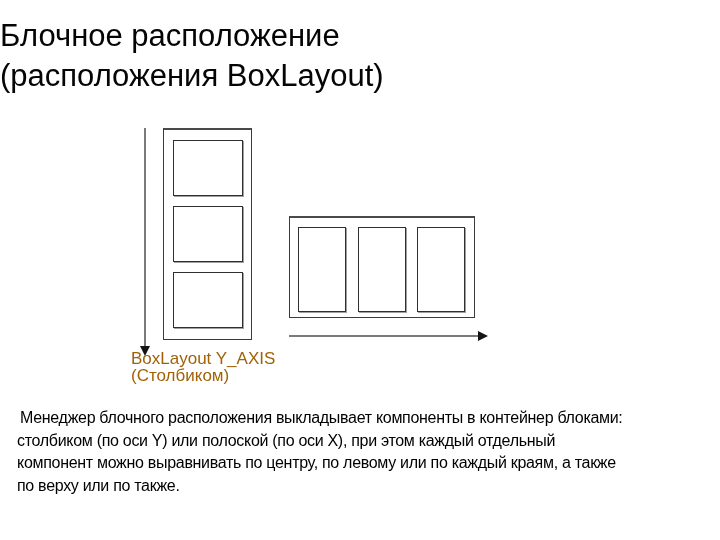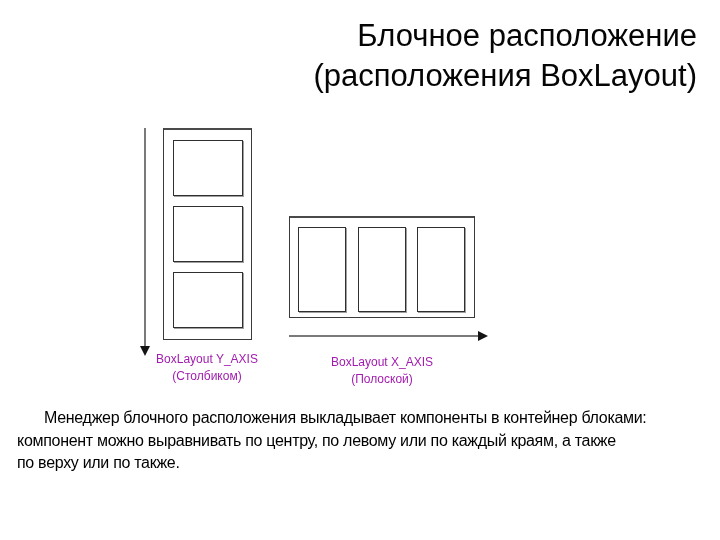--- a/index.html
+++ b/index.html
@@ -16,21 +16,21 @@
     font-family: "Liberation Sans", "DejaVu Sans", sans-serif;
     color: #000000;
   }
 
   
   .title {
     position: absolute;
     top: 16px;
     left: 0;
     width: 697px;
-    text-align: right;
+    text-align: left;
     font-size: 31px;
     line-height: 40px;
     font-weight: 400;
     color: #050505;
   }
 
   
   .container-box {
     position: absolute;
     box-sizing: border-box;
@@ -108,42 +108,41 @@
     height: 0;
     border-top: 5px solid transparent;
     border-bottom: 5px solid transparent;
     border-left: 10px solid #141414;
   }
 
   
   .diagram-label {
     position: absolute;
     width: 152px;
-    text-align: center;
-    font-size: 12px;
+    text-align: left;
+    font-size: 17px;
     line-height: 16.5px;
-    color: #a21caf;
+    color: #a16207;
   }
   .v-label { left: 131px; top: 351px; }
   .h-label { left: 306px; top: 354px; }
 
   
   .body-text {
     position: absolute;
     left: 17px;
     top: 407px;
     width: 690px;
     font-size: 16px;
     line-height: 22.6px;
     letter-spacing: -0.3px;
     color: #000000;
   }
   .body-line:first-child {
     text-indent: 3px;
-    margin-left: 24px;
   }
 </style>
 </head>
 <body>
 
 <div class="slide">
 
   <div class="title">
     <div>Блочное расположение</div>
     <div>(расположения BoxLayout)</div>
@@ -161,24 +160,21 @@
     <div>(Столбиком)</div>
   </div>
 
   <div class="container-box h-container">
       <div class="component-box"></div>
       <div class="component-box"></div>
       <div class="component-box"></div>
     </div>
   <div class="arrow-line-h"></div>
   <div class="arrow-head-right"></div>
-  <div class="diagram-label h-label">
-    <div>BoxLayout X_AXIS</div>
-    <div>(Полоской)</div>
-  </div>
 
   <div class="body-text">
     <div class="body-line">Менеджер блочного расположения выкладывает компоненты в контейнер блоками:</div>
+    <div class="body-line">столбиком (по оси Y) или полоской (по оси X), при этом каждый отдельный</div>
     <div class="body-line">компонент можно выравнивать по центру, по левому или по каждый краям, а также</div>
     <div class="body-line">по верху или по также.</div>
   </div>
 
 </div>
 
 </body></html>

